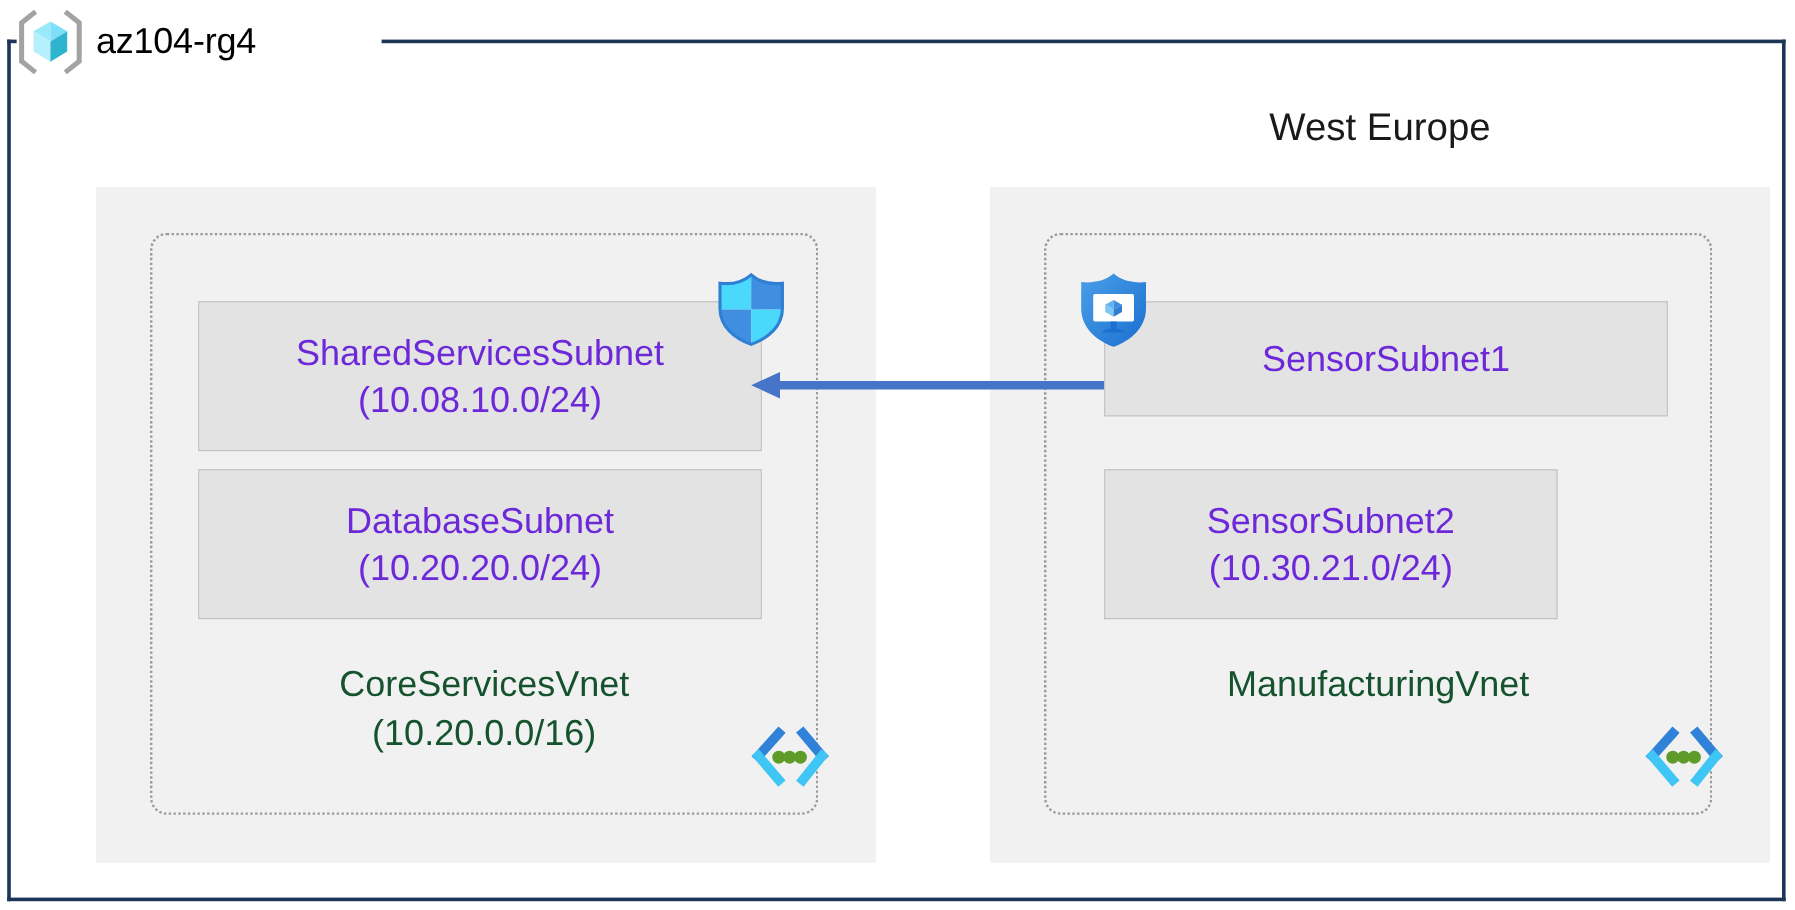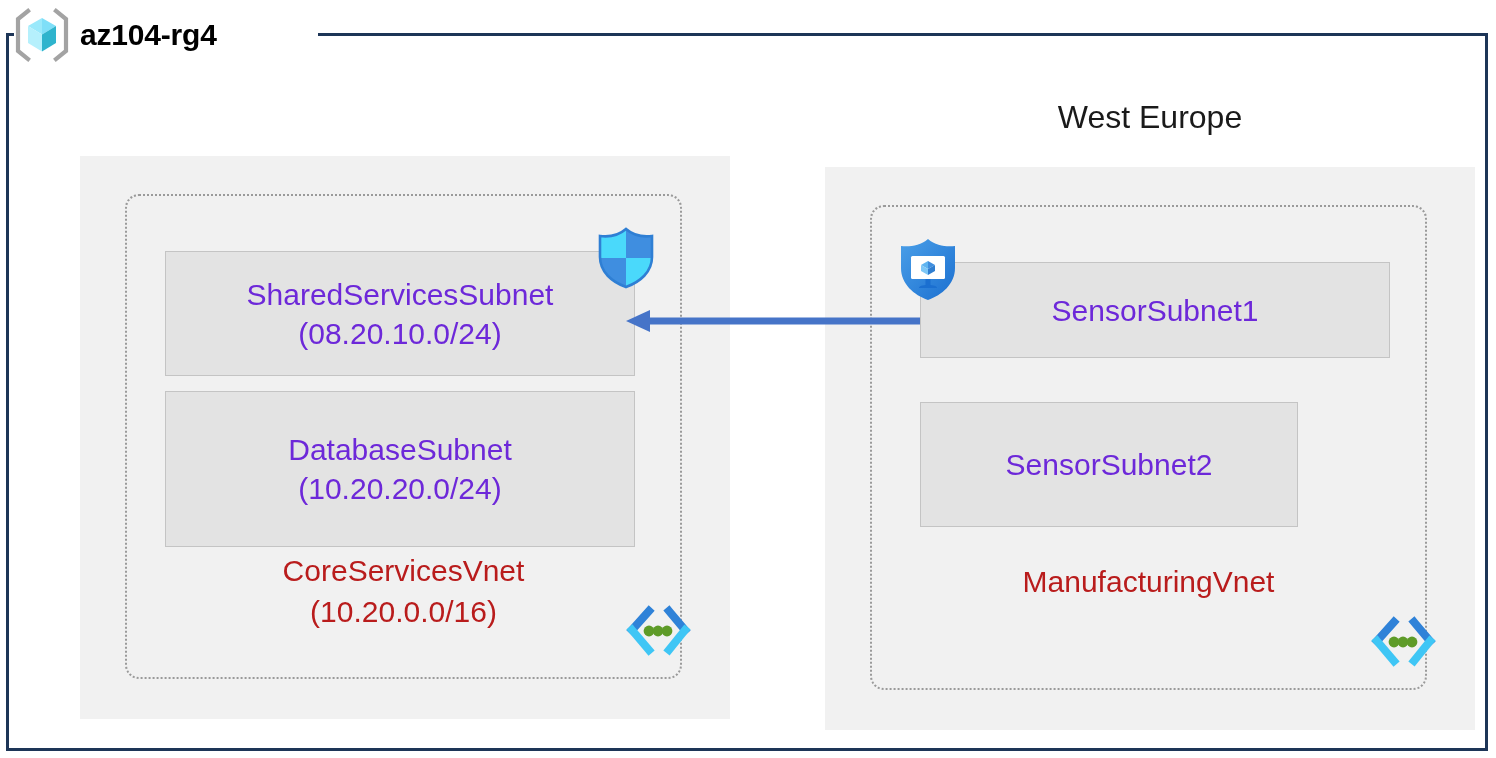--- a/index.html
+++ b/index.html
@@ -61,21 +61,21 @@
     background: #ffffff;
     padding-right: 6px;
   }
   .rg-icon {
     width: 56px;
     height: 56px;
     display: block;
   }
   .rg-title {
     font-size: 30px;
-    font-weight: bold;
+    font-weight: normal;
     color: #000000;
     letter-spacing: -0.2px;
     white-space: nowrap;
   }
 
   
   .region {
     position: absolute;
   }
   .region-label {
@@ -105,21 +105,21 @@
     border-radius: 14px;
     background: transparent;
   }
   .vnet-label {
     position: absolute;
     left: 0;
     width: 100%;
     text-align: center;
     font-size: 30px;
     line-height: 40px;
-    color: #b91c1c;
+    color: #14532d;
     white-space: nowrap;
   }
 
   
   .subnet {
     position: absolute;
     box-sizing: border-box;
     background: #e3e3e3;
     border: 1px solid #c4c4c4;
     display: flex;
@@ -172,39 +172,39 @@
 
   <div class="region" style="left:80px; top:88px; width:650px; height:640px;">
 
 
     <div class="region-box">
 
       <div class="vnet" style="left:45px; top:38px; width:557px; height:485px;">
 
         <div class="subnet" style="left:38px; top:55px; width:470px; height:125px;">
           <span class="subnet-name">SharedServicesSubnet</span>
-          <span class="subnet-cidr">(08.20.10.0/24)</span>
+          <span class="subnet-cidr">(10.08.10.0/24)</span>
         </div>
 
         <svg class="icon-abs" style="left:467px; top:30px; width:64px; height:64px;" viewBox="0 0 64 64">
           <defs>
             <clipPath id="nsgClip">
               <path d="M32 3 C24 10 14 11 6 10 L6 31 C6 46 18 56 32 61 C46 56 58 46 58 31 L58 10 C50 11 40 10 32 3 Z"></path>
             </clipPath>
           </defs>
           <g clip-path="url(#nsgClip)">
             <rect x="0" y="0" width="32" height="32" fill="#4ad9fb"></rect>
             <rect x="32" y="0" width="32" height="32" fill="#3f8ee0"></rect>
             <rect x="0" y="32" width="32" height="32" fill="#3f8ee0"></rect>
             <rect x="32" y="32" width="32" height="32" fill="#4ad9fb"></rect>
           </g>
           <path d="M32 3 C24 10 14 11 6 10 L6 31 C6 46 18 56 32 61 C46 56 58 46 58 31 L58 10 C50 11 40 10 32 3 Z" fill="none" stroke="#2f7fd4" stroke-width="2.6"></path>
         </svg>
 
-        <div class="subnet" style="left:38px; top:195px; width:470px; height:156px;">
+        <div class="subnet" style="left:38px; top:195px; width:470px; height:125px;">
           <span class="subnet-name">DatabaseSubnet</span>
           <span class="subnet-cidr">(10.20.20.0/24)</span>
         </div>
 
         <div class="vnet-label" style="top:355px;">CoreServicesVnet</div>
         <div class="vnet-label" style="top:396px;">(10.20.0.0/16)</div>
 
         <svg class="icon-abs" style="left:498px; top:407px; width:66px; height:60px;" viewBox="0 0 66 60">
 
           <path d="M24 8 L7 27" stroke="#2f82d8" stroke-width="8" stroke-linecap="square" fill="none"></path>
@@ -217,21 +217,21 @@
 
           <circle cx="24" cy="28" r="5.4" fill="#5e9b28"></circle>
           <circle cx="33" cy="28" r="5.4" fill="#5e9b28"></circle>
           <circle cx="42" cy="28" r="5.4" fill="#5e9b28"></circle>
         </svg>
 
       </div>
     </div>
   </div>
 
-  <div class="region" style="left:825px; top:88px; width:650px; height:640px;margin-top:11px;">
+  <div class="region" style="left:825px; top:88px; width:650px; height:640px;">
 
     <div class="region-label">West Europe</div>
 
     <div class="region-box">
 
       <div class="vnet" style="left:45px; top:38px; width:557px; height:485px;">
 
         <div class="subnet" style="left:48px; top:55px; width:470px; height:96px;">
           <span class="subnet-name">SensorSubnet1</span>
         </div>
@@ -252,20 +252,21 @@
           <path d="M23 53 C23 51 26 50 32 50 C38 50 41 51 41 53 Z" fill="#1b6fd0"></path>
 
           <polygon points="32,26 25,30 32,34" fill="#5fb4f0"></polygon>
           <polygon points="32,26 39,30 32,34" fill="#3f8ede"></polygon>
           <polygon points="25,30 25,36 32,40 32,34" fill="#7ec7f6"></polygon>
           <polygon points="39,30 39,36 32,40 32,34" fill="#2f7ed0"></polygon>
         </svg>
 
         <div class="subnet" style="left:48px; top:195px; width:378px; height:125px;">
           <span class="subnet-name">SensorSubnet2</span>
+          <span class="subnet-cidr">(10.30.21.0/24)</span>
         </div>
 
         <div class="vnet-label" style="top:355px;">ManufacturingVnet</div>
 
         <svg class="icon-abs" style="left:498px; top:407px; width:66px; height:60px;" viewBox="0 0 66 60">
           <path d="M24 8 L7 27" stroke="#2f82d8" stroke-width="8" stroke-linecap="square" fill="none"></path>
           <path d="M7 27 L24 47" stroke="#3fc6f5" stroke-width="8" stroke-linecap="square" fill="none"></path>
           <path d="M44 8 L60 27" stroke="#2f82d8" stroke-width="8" stroke-linecap="square" fill="none"></path>
           <path d="M60 27 L44 47" stroke="#3fc6f5" stroke-width="8" stroke-linecap="square" fill="none"></path>
           <circle cx="24" cy="28" r="5.4" fill="#5e9b28"></circle>

